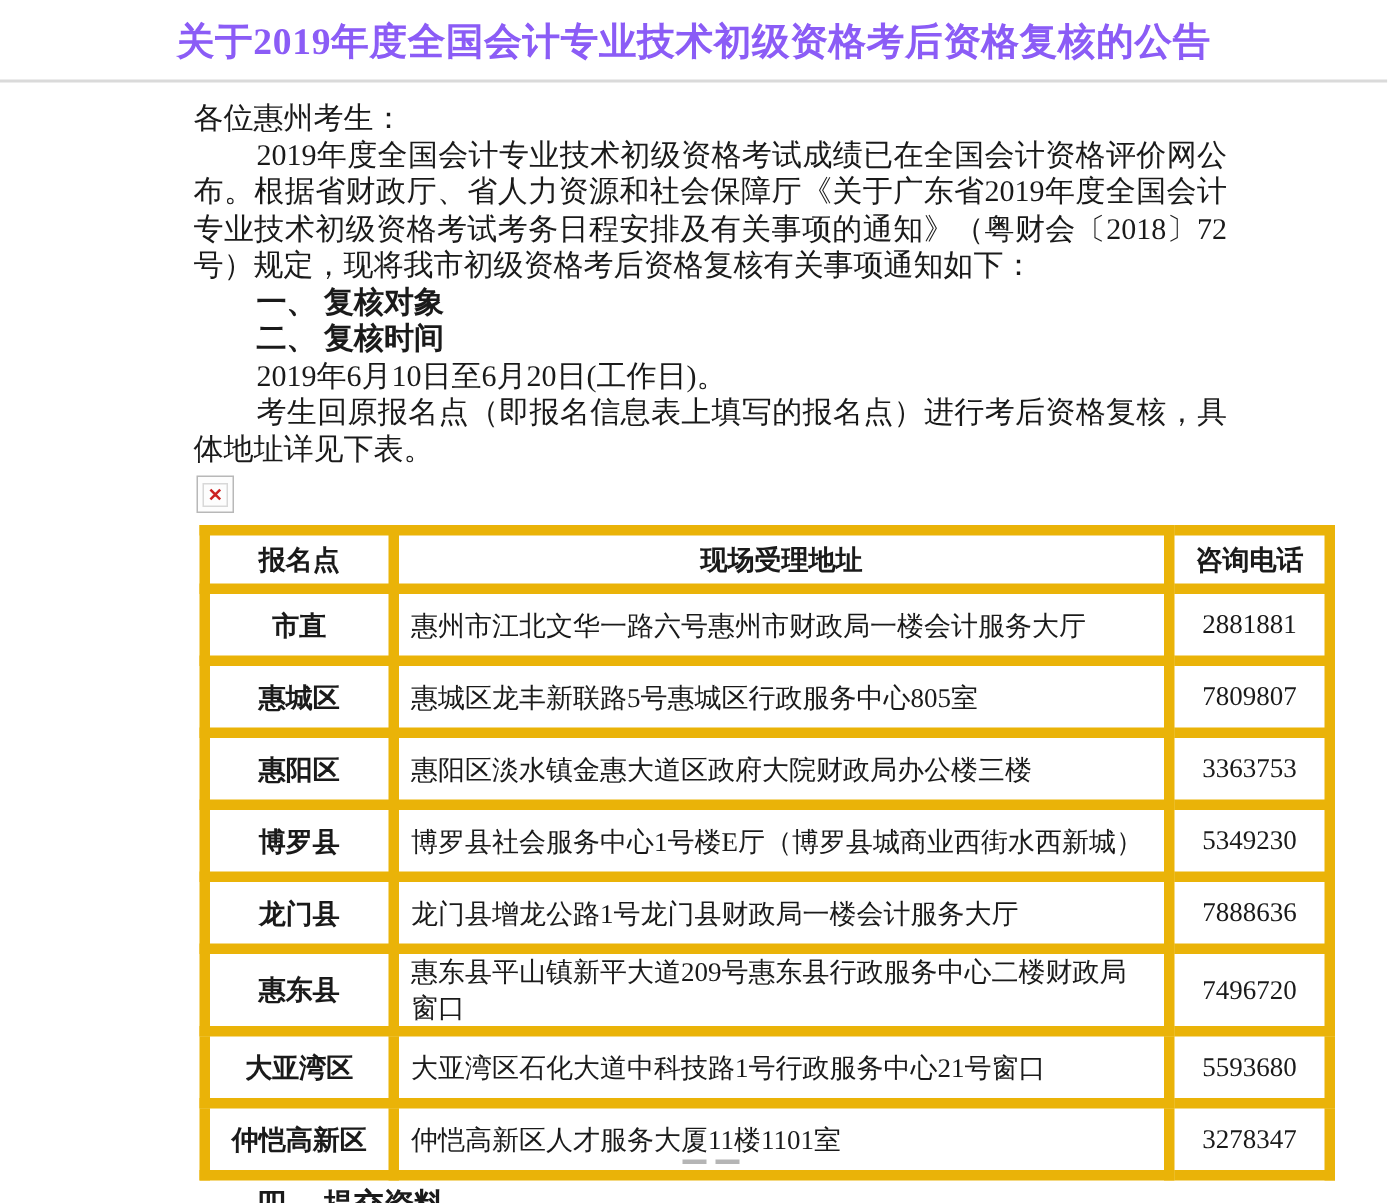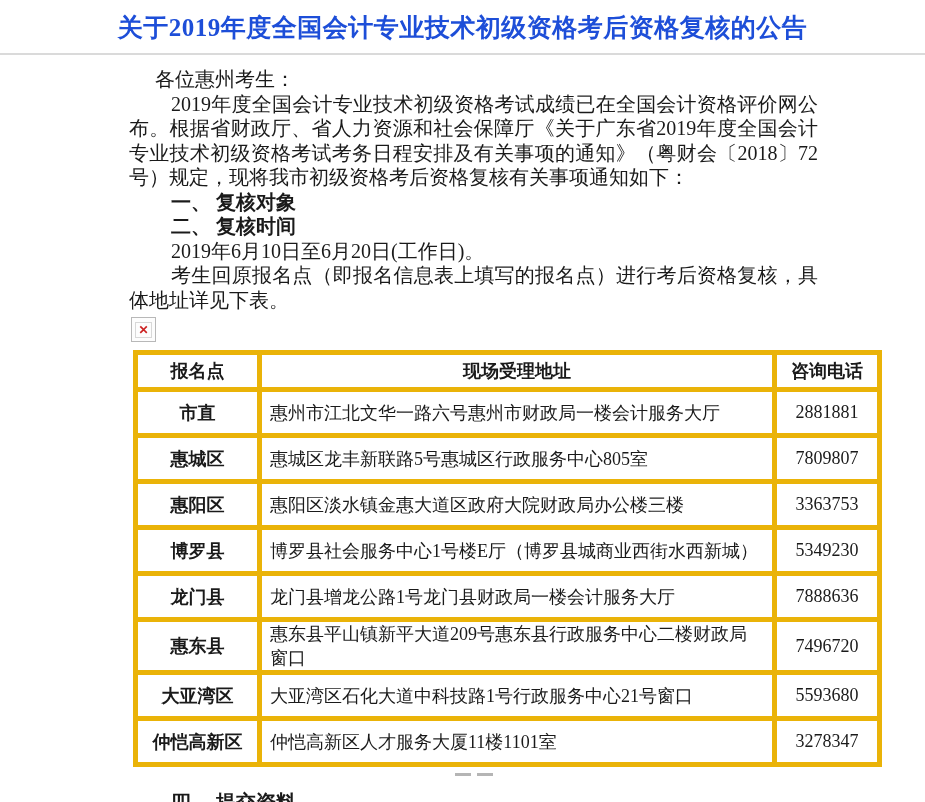--- a/index.html
+++ b/index.html
@@ -10,37 +10,37 @@
     overflow: hidden;
     background: #ffffff;
     font-family: "Liberation Serif", "DejaVu Serif", serif;
     color: #1a1a1a;
   }
   .doc-title {
     padding-top: 11px;
     text-align: center;
     font-size: 25px;
     font-weight: bold;
-    color: #1d4ed8;
+    color: #8b5cf6;
     letter-spacing: 0.5px;
   }
   .title-divider {
     margin-top: 9px;
     border: 0;
     border-top: 2px solid #dadada;
     height: 0;
     width: 100%;
   }
   .content {
     margin: 12px 107px 0 129px;
     font-size: 20px;
     line-height: 24.5px;
     text-align: justify;
   }
-  .salutation { text-indent: 0; margin-left: 26px; }
+  .salutation { text-indent: 0; }
   .para-indent { text-indent: 42px; }
   .section-heading {
     font-weight: bold;
     margin-left: 42px;
   }
   .section-line { margin-left: 42px; }
   .broken-img-box {
     margin: 5px 0 0 2px;
     width: 23px;
     height: 23px;
@@ -61,21 +61,21 @@
     font-family: "Liberation Sans", sans-serif;
   }
   table.review-table {
     margin: 8px 0 0 133px;
     border-collapse: collapse;
     width: 685px;
     table-layout: fixed;
     font-size: 18px;
   }
   table.review-table th, table.review-table td {
-    border: 5px solid #eab308;
+    border: 7px solid #eab308;
     padding: 0 8px;
     background: #ffffff;
   }
   table.review-table th {
     height: 32px;
     font-weight: bold;
     text-align: center;
   }
   table.review-table td { height: 41px; }
   .col-site   { width: 103px; text-align: center; font-weight: bold; }

